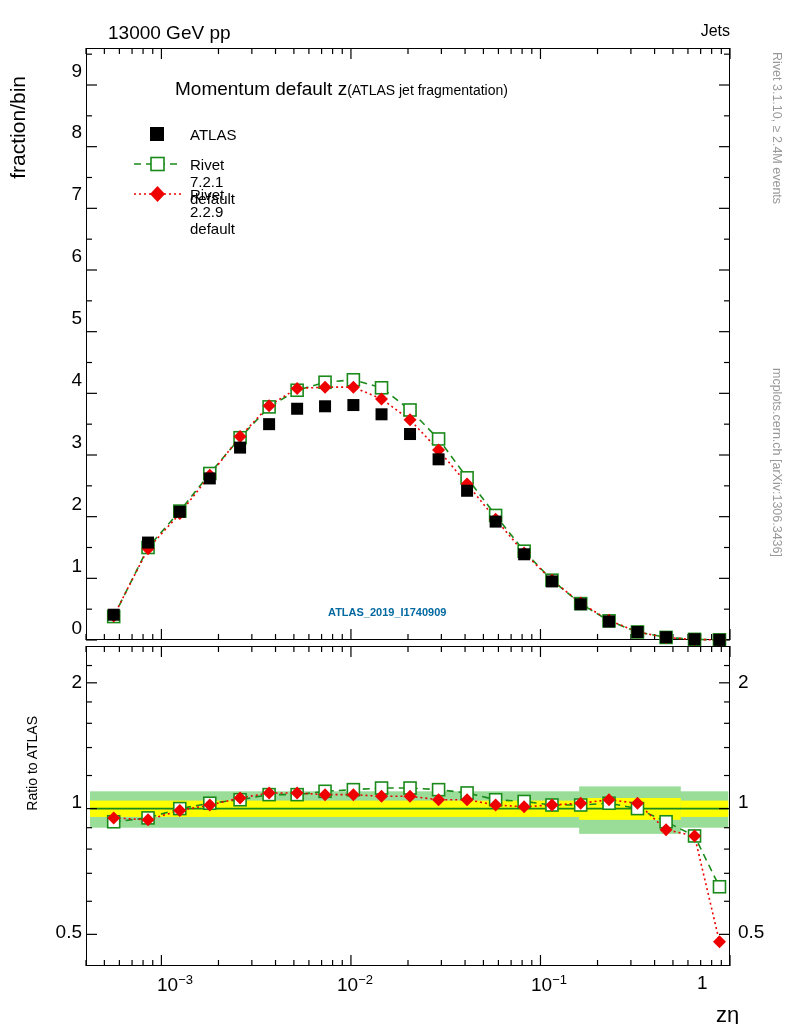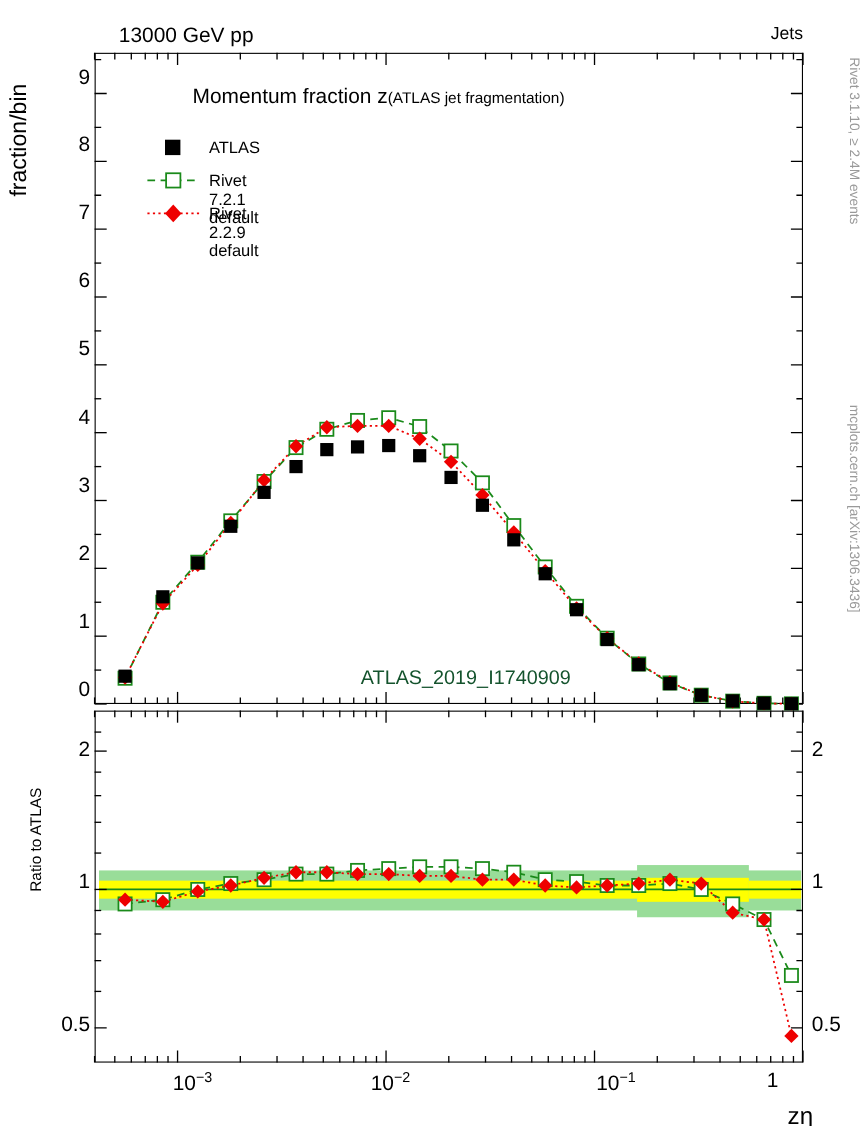--- a/index.html
+++ b/index.html
@@ -34,21 +34,21 @@
   #plot-title{position:absolute;left:175px;top:62px;font-size:19px;}
   #plot-title small{font-size:14px;}
 
   
   #legend{position:absolute;left:132px;top:106px;font-size:15px;}
   .leg-row{position:relative;height:30px;}
   .leg-txt{position:absolute;left:58px;top:4px;font-size:15px;}
   .leg-mark{position:absolute;left:0;top:0;width:52px;height:24px;}
 
   
-  #watermark{position:absolute;left:328px;top:590px;font-size:18px;color:#14532d;}
+  #watermark{position:absolute;left:328px;top:590px;font-size:11px;color:#0369a1;font-weight:bold;}
 
   svg{position:absolute;left:0;top:0;overflow:visible;}
   .tick{stroke:#000;stroke-width:1.2;}
 </style>
 </head>
 <body>
 
 <div id="root">
 
   <div class="txt" id="hdr-left">13000 GeV pp</div>
@@ -67,21 +67,21 @@
   <div class="ytick" style="left:42px;top:167px;">7</div>
   <div class="ytick" style="left:42px;top:229px;">6</div>
   <div class="ytick" style="left:42px;top:291px;">5</div>
   <div class="ytick" style="left:42px;top:353px;">4</div>
   <div class="ytick" style="left:42px;top:415px;">3</div>
   <div class="ytick" style="left:42px;top:477px;">2</div>
   <div class="ytick" style="left:42px;top:539px;">1</div>
   <div class="ytick" style="left:42px;top:601px;">0</div>
 
   <div id="plot-title">
-    <span>Momentum fraction z</span><small>(ATLAS jet fragmentation)</small>
+    <span>Momentum default z</span><small>(ATLAS jet fragmentation)</small>
   </div>
 
   <div id="legend">
     <div class="leg-row">
       <svg class="leg-mark" width="52" height="24">
         <rect x="18" y="5" width="14" height="14" fill="#000000"></rect>
       </svg>
       <span class="leg-txt">ATLAS</span>
     </div>
     <div class="leg-row">
@@ -290,21 +290,21 @@
   <div class="ytick" style="left:42px;top:655px;">2</div>
   <div class="ytick" style="left:42px;top:775px;">1</div>
   <div class="ytick" style="left:22px;top:905px;width:60px;">0.5</div>
 
   <div class="ytick-r" style="left:738px;top:655px;">2</div>
   <div class="ytick-r" style="left:738px;top:775px;">1</div>
   <div class="ytick-r" style="left:738px;top:905px;">0.5</div>
 
   <div class="xtick" style="left:157px;top:956px;"><span style="font-size:19px;">10</span><span style="font-size:13px;vertical-align:super;">−3</span></div>
   <div class="xtick" style="left:337px;top:956px;"><span style="font-size:19px;">10</span><span style="font-size:13px;vertical-align:super;">−2</span></div>
-  <div class="xtick" style="left:542px;top:956px;"><span style="font-size:19px;">10</span><span style="font-size:13px;vertical-align:super;">−1</span></div>
+  <div class="xtick" style="left:531px;top:956px;"><span style="font-size:19px;">10</span><span style="font-size:13px;vertical-align:super;">−1</span></div>
   <div class="xtick" style="left:697px;top:956px;">1</div>
 
   <div class="txt" style="left:716px;top:986px;font-size:22px;">zη</div>
 
   <svg id="svg-ratio" width="786" height="1024">
     <g id="ratio-bands">
         <rect x="90.01593570404822" y="775.2997096064024" width="638.3211722967956" height="36.41133925999668" fill="#99dd99"></rect>
         <rect x="90.01593570404822" y="784.6067862545733" width="638.3211722967956" height="16.341375636176053" fill="#ffff00"></rect>
         <rect x="579.159570250949" y="770.4174003353183" width="101.6322543430781" height="47.44502452876043" fill="#99dd99"></rect>
         <rect x="579.159570250949" y="782.0207821908609" width="101.6322543430781" height="21.799970785795836" fill="#ffff00"></rect>

